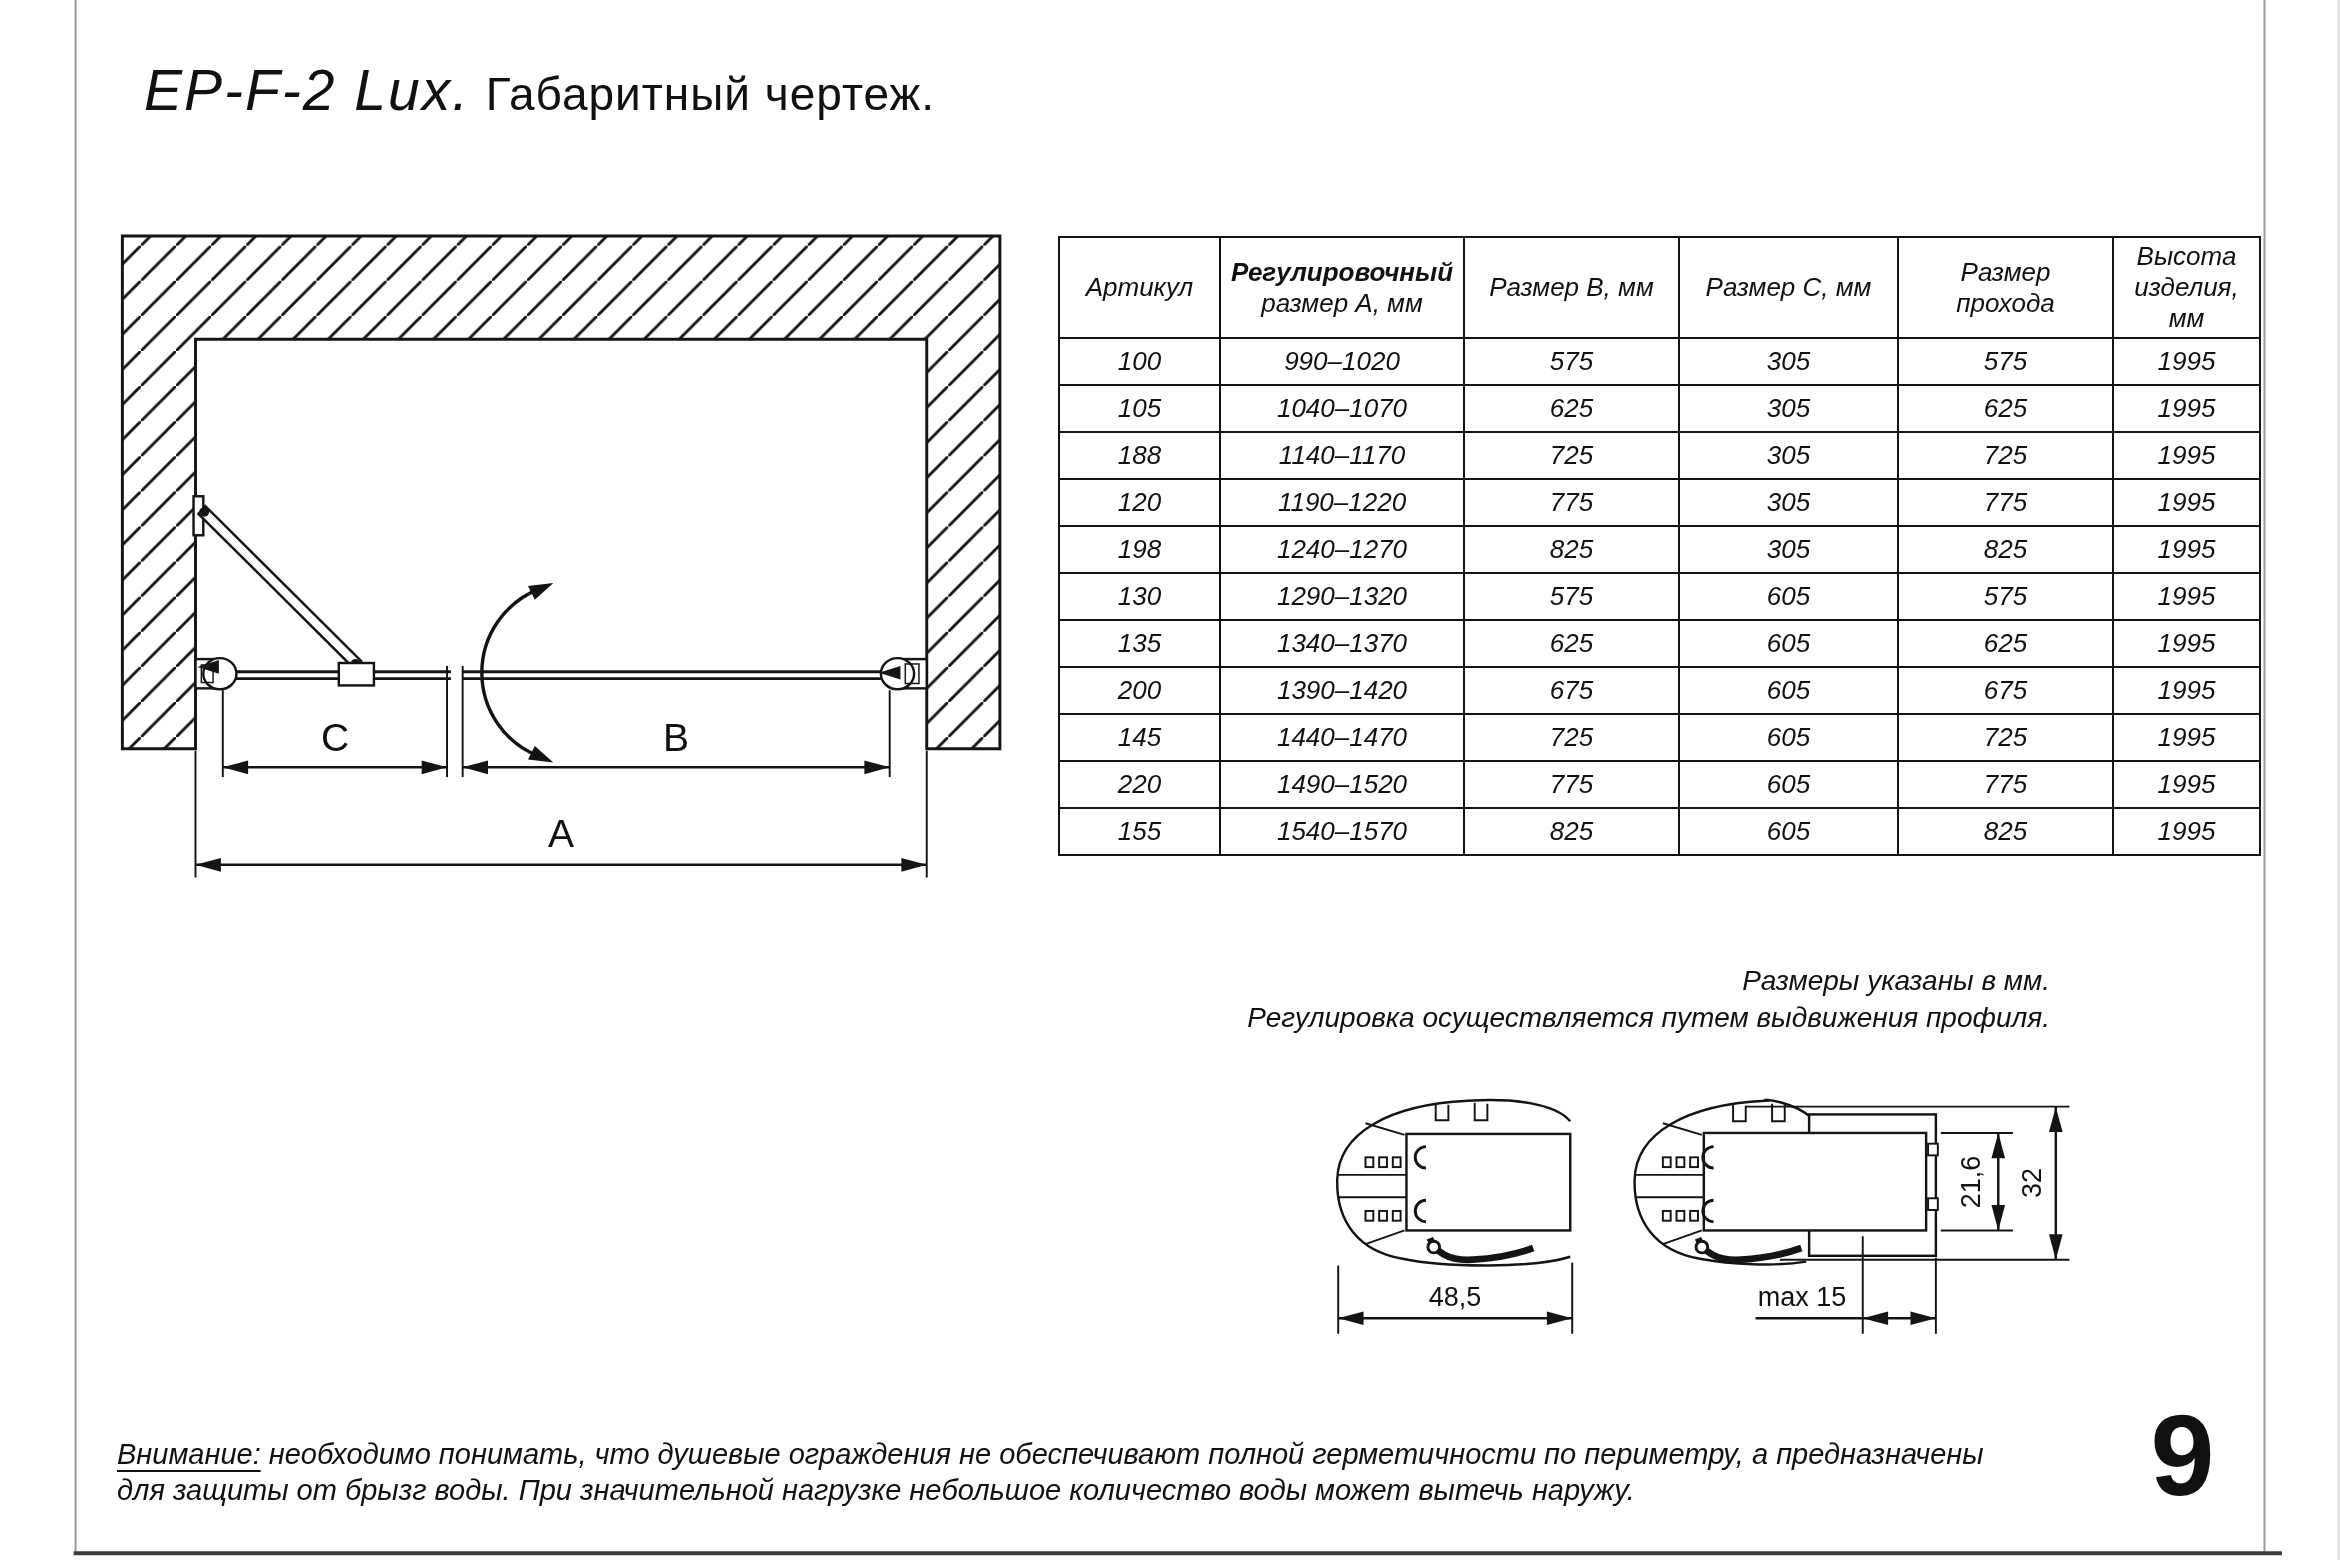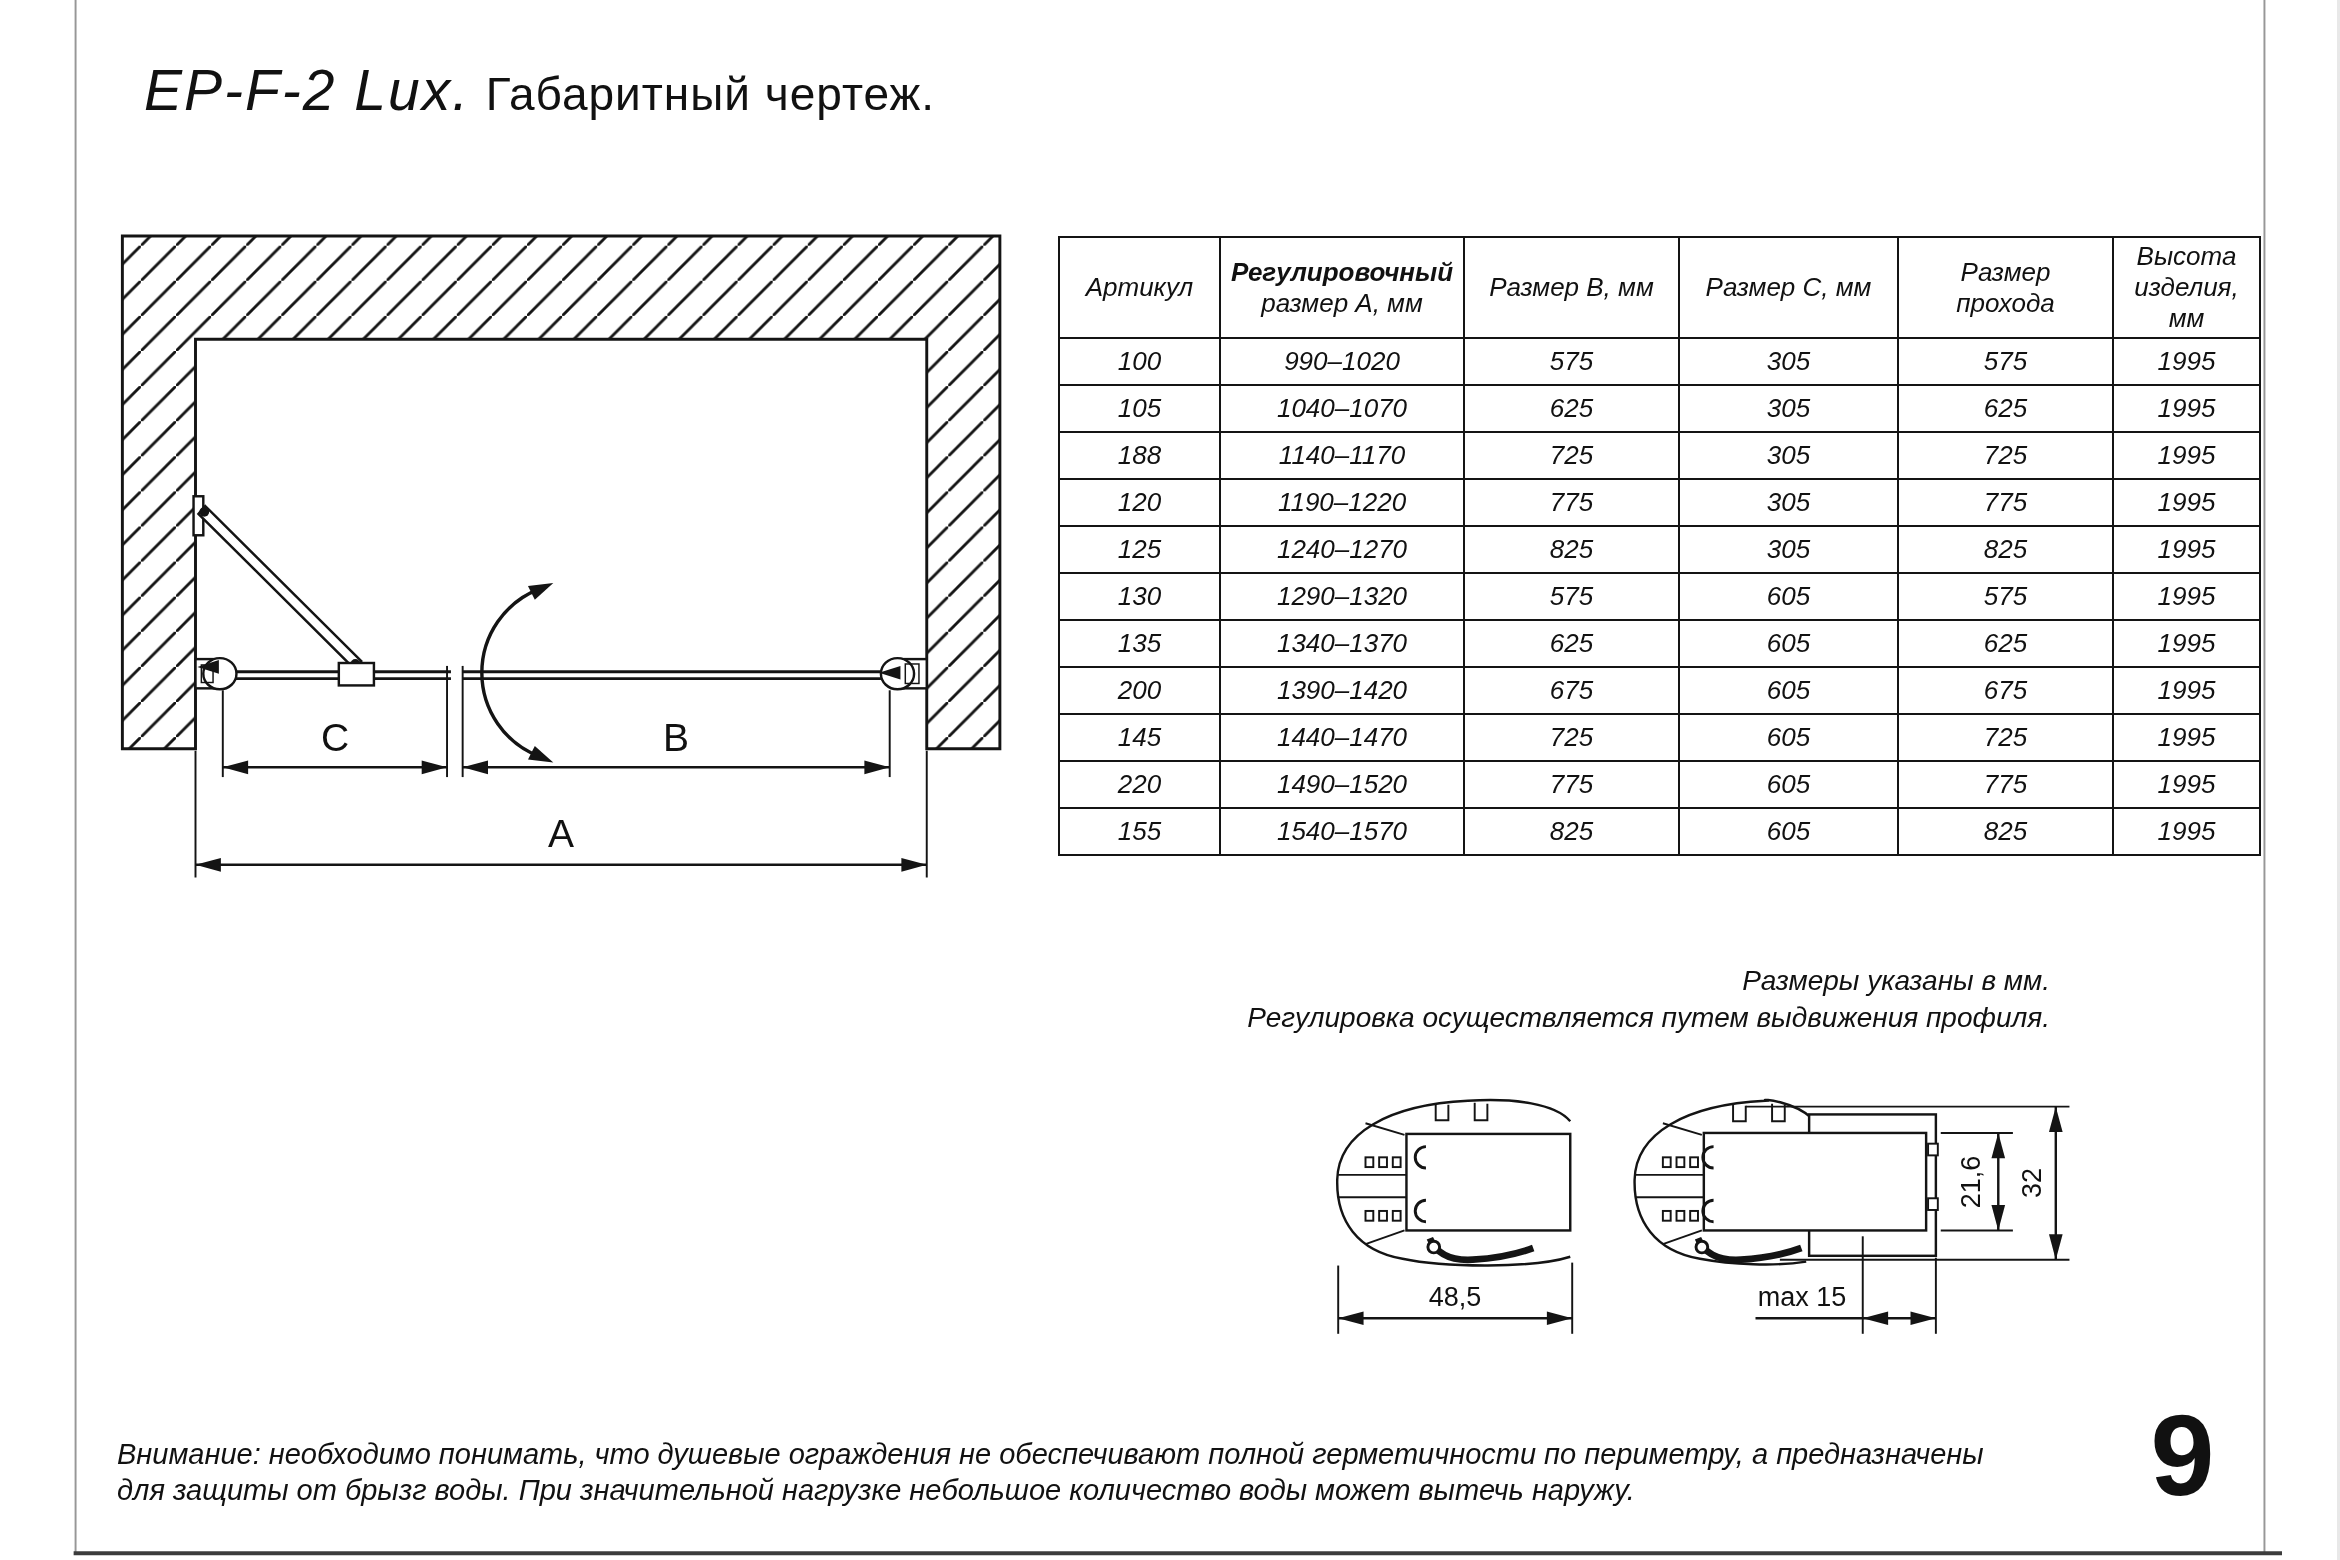--- a/index.html
+++ b/index.html
@@ -46,21 +46,21 @@
 
   
   .notes{position:absolute;right:287px;top:962px;text-align:right;font-style:italic;font-size:28px;line-height:37px;white-space:nowrap;}
 
   
   .pdim{position:absolute;font-size:27px;font-style:normal;transform:translate(-50%,-50%);white-space:nowrap;}
   .pdim.rot{transform:translate(-50%,-50%) rotate(-90deg);}
 
   
   .warning{position:absolute;left:117px;top:1436px;font-style:italic;font-size:29px;line-height:36px;width:1941px;}
-  .warning .lead{text-underline-offset:5.9px;margin-top:27px;}
+  .warning .lead{text-decoration:underline;text-underline-offset:5.9px;margin-top:27px;}
 
   
   .page-number{position:absolute;left:2124px;top:1389px;width:117px;text-align:center;font-size:115px;font-weight:bold;font-style:normal;}
 </style>
 </head>
 <body>
 
 <div class="page">
 
   <svg class="linework" viewBox="0 0 2400 1600">
@@ -286,21 +286,21 @@
         </tr>
         <tr>
           <td>120</td>
           <td>1190–1220</td>
           <td>775</td>
           <td>305</td>
           <td>775</td>
           <td>1995</td>
         </tr>
         <tr>
-          <td>125</td>
+          <td>198</td>
           <td>1240–1270</td>
           <td>825</td>
           <td>305</td>
           <td>825</td>
           <td>1995</td>
         </tr>
         <tr>
           <td>130</td>
           <td>1290–1320</td>
           <td>575</td>

